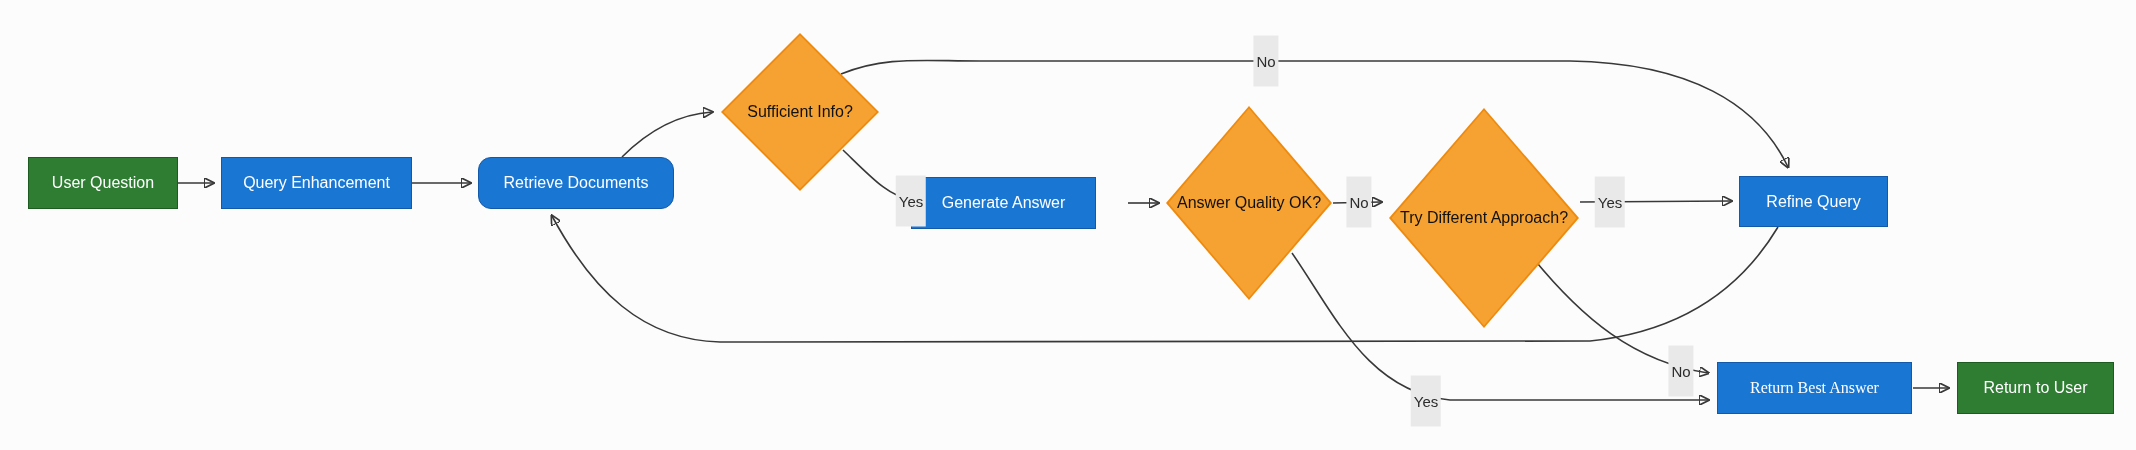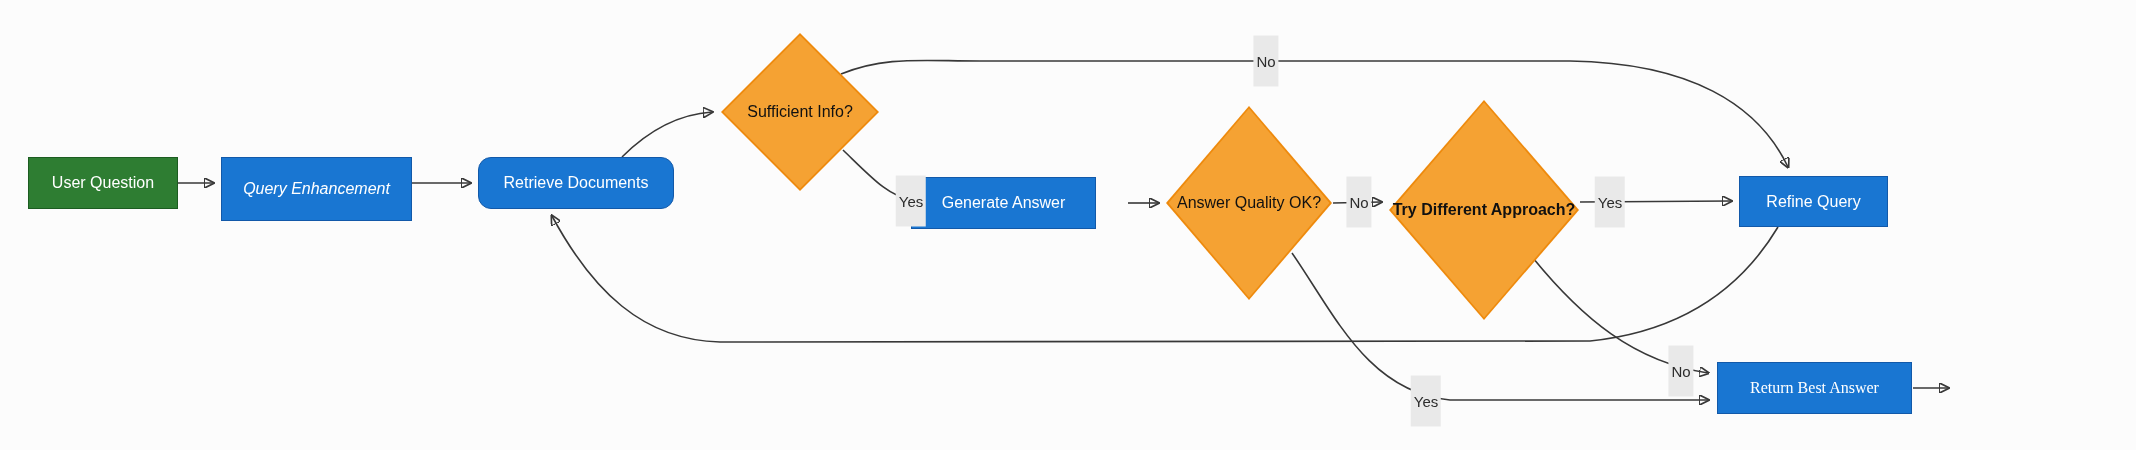--- a/index.html
+++ b/index.html
@@ -63,21 +63,21 @@
     <path d="M 1580 202 L 1731 201" marker-end="url(#arrow)"></path>
     <path d="M 1533 258 C 1582 318, 1634 362, 1708 373" marker-end="url(#arrow)"></path>
     <path d="M 1778 227 C 1745 282, 1688 331, 1590 341 L 720 342 C 642 340, 592 290, 552 216" marker-end="url(#arrow)"></path>
     <path d="M 1913 388 L 1948 388" marker-end="url(#arrow)"></path>
   </svg>
 
   <div class="node rect terminal" style="left:28px;top:157px;width:150px;height:52px;">
     <span class="node-label">User Question</span>
   </div>
 
-  <div class="node rect process" style="left:221px;top:157px;width:191px;height:64px;font-style:italic;">
+  <div class="node rect process" style="left:221px;top:157px;width:191px;height:52px;">
     <span class="node-label">Query Enhancement</span>
   </div>
 
   <div class="node rect process" style="left:478px;top:157px;width:196px;height:52px;border-radius:13px;">
     <span class="node-label">Retrieve Documents</span>
   </div>
 
   <div class="node diamond" style="left:721px;top:33px;width:158px;height:158px;">
     <div class="diamond-border"></div>
     <div class="diamond-fill"></div>
@@ -87,34 +87,37 @@
   <div class="node rect process" style="left:911px;top:177px;width:185px;height:52px;">
     <span class="node-label">Generate Answer</span>
   </div>
 
   <div class="node diamond" style="left:1166px;top:106px;width:166px;height:194px;">
     <div class="diamond-border"></div>
     <div class="diamond-fill"></div>
     <span class="node-label">Answer Quality OK?</span>
   </div>
 
-  <div class="node diamond" style="left:1389px;top:100px;width:190px;height:220px;font-weight:bold;">
+  <div class="node diamond" style="left:1389px;top:108px;width:190px;height:220px;">
     <div class="diamond-border"></div>
     <div class="diamond-fill"></div>
     <span class="node-label">Try Different Approach?</span>
   </div>
 
   <div class="node rect process" style="left:1739px;top:176px;width:149px;height:51px;">
     <span class="node-label">Refine Query</span>
   </div>
 
   <div class="node rect process" style="left:1717px;top:362px;width:195px;height:52px;font-family:Liberation Serif, serif;">
     <span class="node-label">Return Best Answer</span>
   </div>
 
+  <div class="node rect terminal" style="left:1957px;top:362px;width:157px;height:52px;">
+    <span class="node-label">Return to User</span>
+  </div>
 
   <div class="edge-label" style="left:1266px;top:61px;">No</div>
   <div class="edge-label" style="left:911px;top:201px;">Yes</div>
   <div class="edge-label" style="left:1359px;top:202px;">No</div>
   <div class="edge-label" style="left:1426px;top:401px;">Yes</div>
   <div class="edge-label" style="left:1610px;top:202px;">Yes</div>
   <div class="edge-label" style="left:1681px;top:371px;">No</div>
 
 </div>
 

